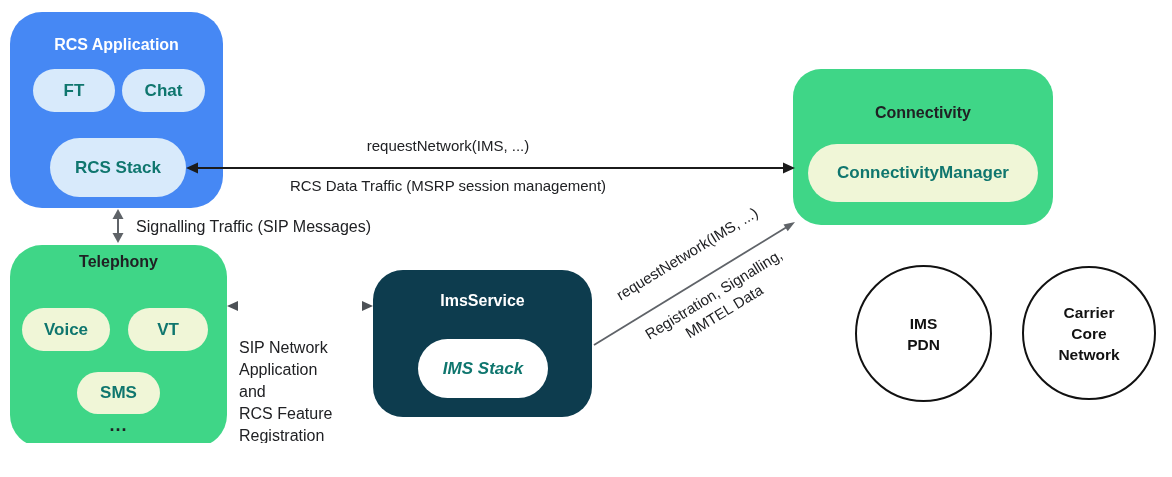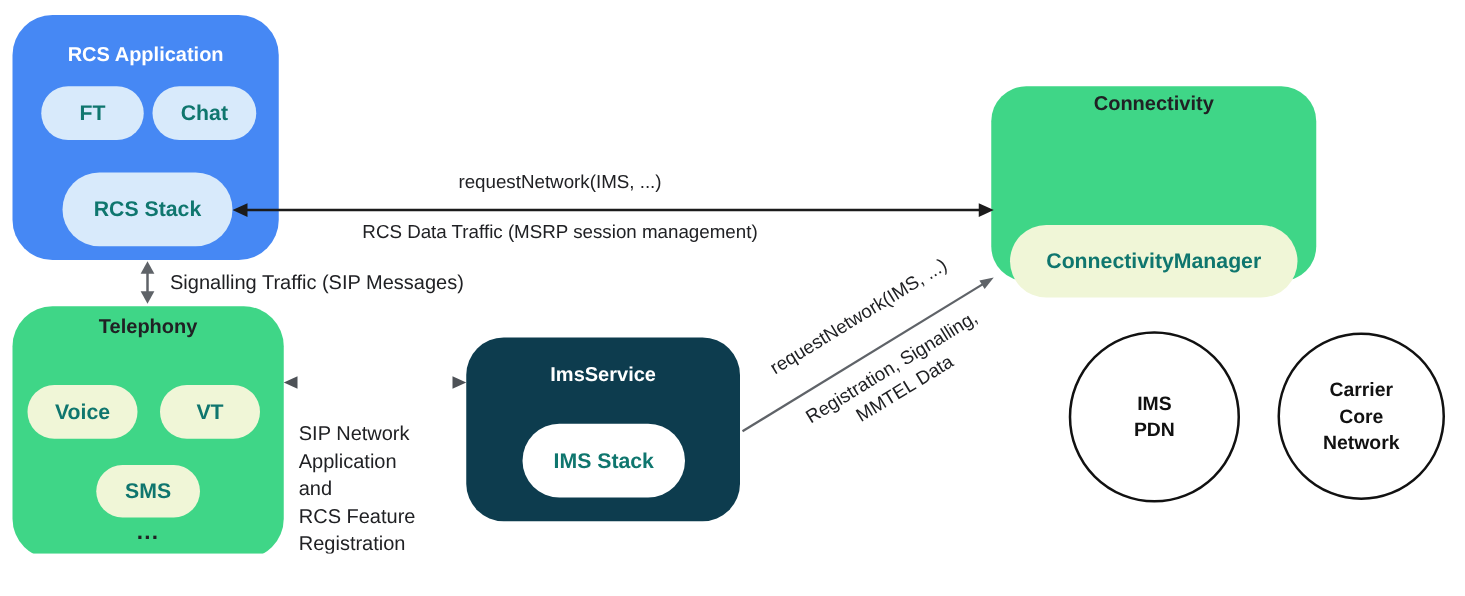--- a/index.html
+++ b/index.html
@@ -21,25 +21,25 @@
 
   #telephony{left:10px;top:245px;width:217px;height:202px;background:#3FD687;border-radius:32px;}
   #telephony .box-title{margin-top:8px;}
   #pill-voice{left:12px;top:63px;width:88px;height:43px;border-radius:22px;background:#F0F6D7;}
   #pill-vt{left:118px;top:63px;width:80px;height:43px;border-radius:22px;background:#F0F6D7;}
   #pill-sms{left:67px;top:127px;width:83px;height:42px;border-radius:21px;background:#F0F6D7;}
   #telephony-more{position:absolute;top:170px;left:0;width:100%;text-align:center;font-weight:bold;font-size:18px;letter-spacing:1px;}
 
   #ims-service{left:373px;top:270px;width:219px;height:147px;background:#0D3C4E;border-radius:30px;}
   #ims-service .box-title{margin-top:22px;color:#ffffff;}
-  #pill-ims-stack{left:45px;top:69px;width:130px;height:59px;border-radius:30px;background:#ffffff;}
+  #pill-ims-stack{left:45px;top:69px;width:130px;height:59px;border-radius:30px;background:#ffffff;font-style:italic;}
 
   #connectivity{left:793px;top:69px;width:260px;height:156px;background:#3FD687;border-radius:28px;}
-  #connectivity .box-title{margin-top:6px;}
-  #pill-connectivity-manager{left:15px;top:75px;width:230px;height:58px;border-radius:29px;background:#F0F6D7;margin-top:36px;}
+  #connectivity .box-title{margin-top:35px;}
+  #pill-connectivity-manager{left:15px;top:75px;width:230px;height:58px;border-radius:29px;background:#F0F6D7;}
 
   .circle{
     position:absolute;border:2.5px solid #111111;border-radius:50%;background:#ffffff;
     display:flex;flex-direction:column;align-items:center;justify-content:center;
     font-weight:bold;font-size:15.5px;line-height:21px;color:#111111;text-align:center;
   }
   #circle-ims-pdn{left:855px;top:265px;width:133px;height:133px;}
   #circle-carrier{left:1022px;top:266px;width:130px;height:130px;}
 
   .lbl{position:absolute;font-size:15px;color:#202124;white-space:nowrap;}

